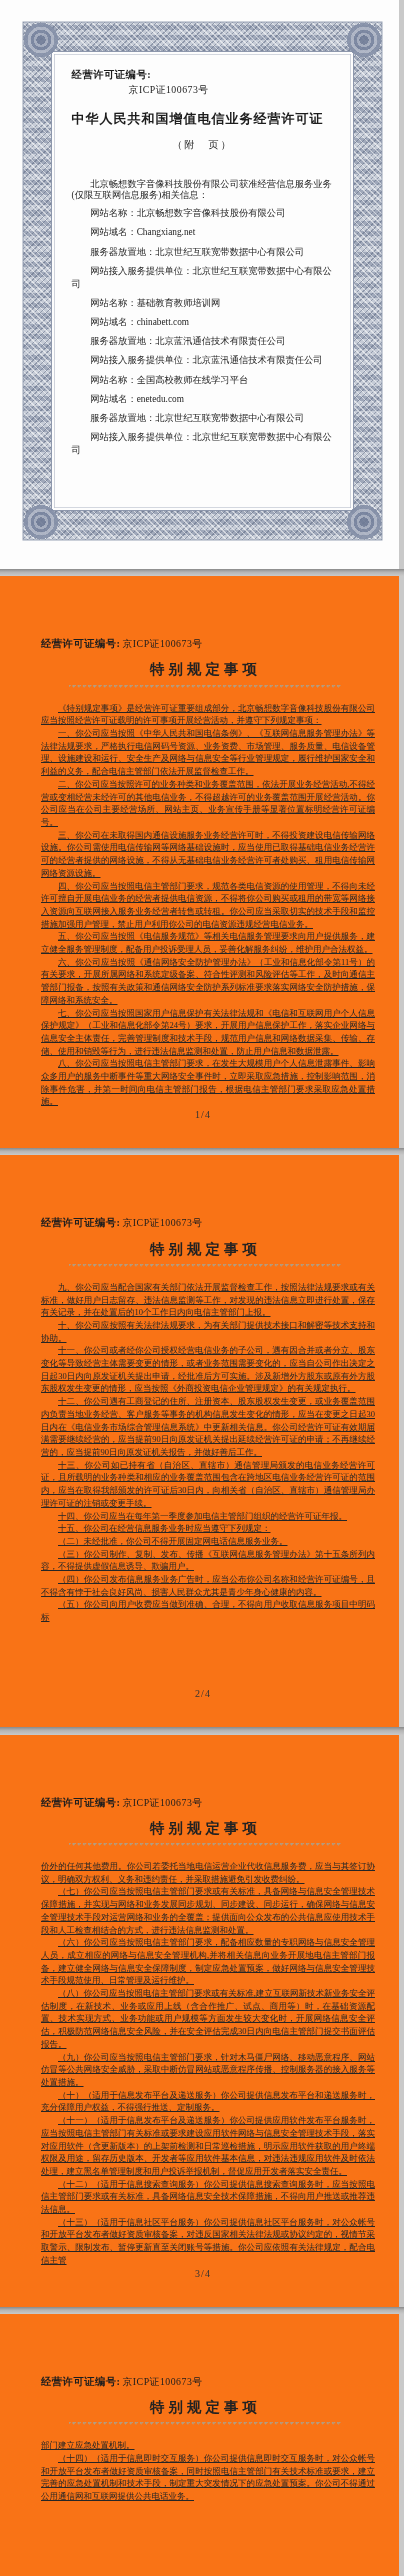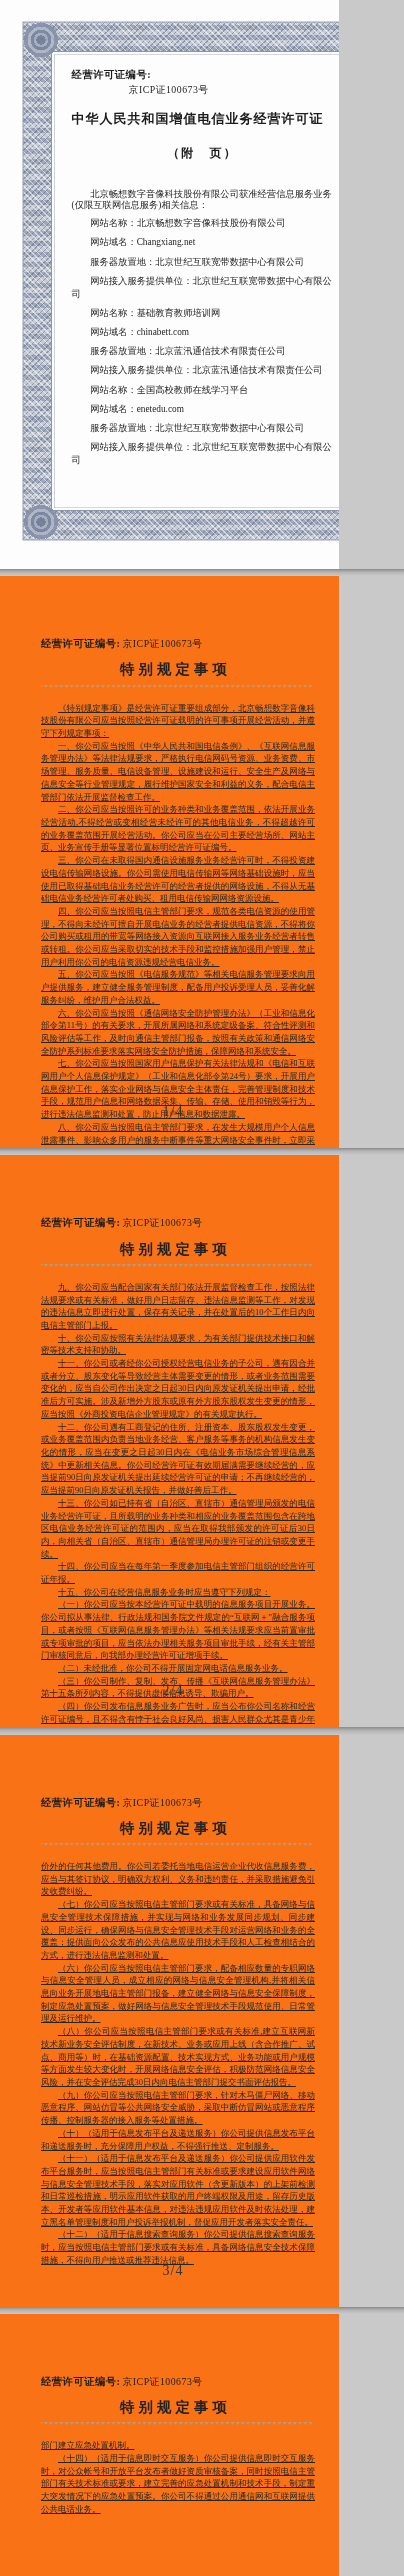--- a/index.html
+++ b/index.html
@@ -4,21 +4,21 @@
 <style>
   html,body{margin:0;padding:0;}
   body{
     background:#c9c9c9;
     font-family:"Liberation Serif","DejaVu Serif",serif;
     color:#1d1d1d;
     -webkit-font-smoothing:antialiased;
   }
   .doc{width:405px;margin:0 auto;}
 
-  .page{position:relative;width:339px;overflow:hidden;}
+  .page{position:relative;width:399px;overflow:hidden;}
   .page-sep{height:7.2px;background:linear-gradient(180deg,#8a8a8a 0,#b5b5b5 45%,#c9c9c9 100%);}
 
   
   .page-cert{height:569px;background:#fdfdfd;}
   .cert-frame{
     position:absolute;left:23px;top:22px;width:359px;height:518px;
     box-sizing:border-box;padding:29px 28px;
     background-color:#b0b8c7;
     background-image:
       repeating-linear-gradient(45deg, rgba(255,255,255,.55) 0 1px, rgba(255,255,255,0) 1px 4.1px),
@@ -43,21 +43,21 @@
     border:1px solid #8d97ac;
     box-shadow:inset 0 0 0 2.1px #fdfdfd, inset 0 0 0 2.6px #a9b1c2;
     padding:15.5px 19.6px;
   }
   .cert-license{font-size:10.3px;font-weight:bold;letter-spacing:0.5px;}
   .cert-license-value{font-size:9.8px;margin:2.1px 0 0 57px;letter-spacing:0.5px;}
   .cert-title{
     margin:13.4px 0 0 0;text-align:left;
     font-size:13px;font-weight:bold;letter-spacing:1px;
   }
-  .cert-subtitle{margin-top:17px;text-align:center;font-size:12px;font-weight:bold;letter-spacing:2.1px;}
+  .cert-subtitle{margin-top:10px;text-align:center;font-size:10px;font-weight:normal;letter-spacing:2.1px;}
   .cert-intro{margin:27px 0 0 0;font-size:9.3px;line-height:11px;text-indent:2em;}
   .cert-lines{margin-top:2.1px;}
   .cert-lines p{margin:6.2px 0 0 0;font-size:9.3px;line-height:13px;text-indent:2em;}
 
   
   .page-sp{height:572px;background:#f97316;}
   .page-sp.last{height:562px;}
   .sp-header{padding:61px 29px 0 41px;}
   .sp-license-label{font-size:10.3px;font-weight:bold;letter-spacing:0.5px;}
   .sp-license-value{font-size:9.8px;letter-spacing:0.5px;}
@@ -74,21 +74,21 @@
   }
   .sp-body{
     margin:13.4px 24px 0 41px;
     font-size:8.5px;line-height:12.7px;
     text-align:justify;color:#262626;
   }
   .sp-body p{margin:0;text-indent:2em;text-decoration:underline;}
   .sp-body p.noindent{text-indent:0;}
   .page-num{
     position:absolute;bottom:28px;left:7px;right:0;
-    text-align:center;font-size:14px;color:#333;letter-spacing:1px;
+    text-align:center;font-size:10px;color:#333;letter-spacing:1px;
   }
 </style>
 </head>
 <body>
 
 <div class="doc">
 
   <section class="page page-cert">
     <div class="cert-frame">
       <div class="cert-corner tl"></div>
@@ -156,21 +156,20 @@
       <div class="zigzag"></div>
     </div>
     <div class="sp-body">
         <p>九、你公司应当配合国家有关部门依法开展监督检查工作，按照法律法规要求或有关标准，做好用户日志留存、违法信息监测等工作，对发现的违法信息立即进行处置，保存有关记录，并在处置后的10个工作日内向电信主管部门上报。</p>
         <p>十、你公司应按照有关法律法规要求，为有关部门提供技术接口和解密等技术支持和协助。</p>
         <p>十一、你公司或者经你公司授权经营电信业务的子公司，遇有因合并或者分立、股东变化等导致经营主体需要变更的情形，或者业务范围需要变化的，应当自公司作出决定之日起30日内向原发证机关提出申请，经批准后方可实施。涉及新增外方股东或原有外方股东股权发生变更的情形，应当按照《外商投资电信企业管理规定》的有关规定执行。</p>
         <p>十二、你公司遇有工商登记的住所、注册资本、股东股权发生变更，或业务覆盖范围内负责当地业务经营、客户服务等事务的机构信息发生变化的情形，应当在变更之日起30日内在《电信业务市场综合管理信息系统》中更新相关信息。你公司经营许可证有效期届满需要继续经营的，应当提前90日向原发证机关提出延续经营许可证的申请；不再继续经营的，应当提前90日向原发证机关报告，并做好善后工作。</p>
         <p>十三、你公司如已持有省（自治区、直辖市）通信管理局颁发的电信业务经营许可证，且所载明的业务种类和相应的业务覆盖范围包含在跨地区电信业务经营许可证的范围内，应当在取得我部颁发的许可证后30日内，向相关省（自治区、直辖市）通信管理局办理许可证的注销或变更手续。</p>
         <p>十四、你公司应当在每年第一季度参加电信主管部门组织的经营许可证年报。</p>
         <p>十五、你公司在经营信息服务业务时应当遵守下列规定：</p>
-        <p>（一）你公司应当按本经营许可证中载明的信息服务项目开展业务。你公司拟从事法律、行政法规和国务院文件规定的“互联网＋”融合服务项目，或者按照《互联网信息服务管理办法》等相关法规要求应当前置审批或专项审批的项目，应当依法办理相关服务项目审批手续，经有关主管部门审核同意后，向我部办理经营许可证增项手续。</p>
         <p>（二）未经批准，你公司不得开展固定网电话信息服务业务。</p>
         <p>（三）你公司制作、复制、发布、传播《互联网信息服务管理办法》第十五条所列内容，不得提供虚假信息诱导、欺骗用户。</p>
         <p>（四）你公司发布信息服务业务广告时，应当公布你公司名称和经营许可证编号，且不得含有悖于社会良好风尚、损害人民群众尤其是青少年身心健康的内容。</p>
         <p>（五）你公司向用户收费应当做到准确、合理，不得向用户收取信息服务项目中明码标</p>
       </div>
     <div class="page-num">2/4</div>
   </section>
 
   <div class="page-sep"></div>
 
@@ -185,20 +184,21 @@
     </div>
     <div class="sp-body">
         <p class="noindent">价外的任何其他费用。你公司若委托当地电信运营企业代收信息服务费，应当与其签订协议，明确双方权利、义务和违约责任，并采取措施避免引发收费纠纷。</p>
         <p>（七）你公司应当按照电信主管部门要求或有关标准，具备网络与信息安全管理技术保障措施，并实现与网络和业务发展同步规划、同步建设、同步运行，确保网络与信息安全管理技术手段对运营网络和业务的全覆盖；提供面向公众发布的公共信息应使用技术手段和人工检查相结合的方式，进行违法信息监测和处置。</p>
         <p>（六）你公司应当按照电信主管部门要求，配备相应数量的专职网络与信息安全管理人员，成立相应的网络与信息安全管理机构,并将相关信息向业务开展地电信主管部门报备，建立健全网络与信息安全保障制度，制定应急处置预案，做好网络与信息安全管理技术手段规范使用、日常管理及运行维护。</p>
         <p>（八）你公司应当按照电信主管部门要求或有关标准,建立互联网新技术新业务安全评估制度，在新技术、业务或应用上线（含合作推广、试点、商用等）时，在基础资源配置、技术实现方式、业务功能或用户规模等方面发生较大变化时，开展网络信息安全评估，积极防范网络信息安全风险，并在安全评估完成30日内向电信主管部门提交书面评估报告。</p>
         <p>（九）你公司应当按照电信主管部门要求，针对木马僵尸网络、移动恶意程序、网站仿冒等公共网络安全威胁，采取中断仿冒网站或恶意程序传播、控制服务器的接入服务等处置措施。</p>
         <p>（十）（适用于信息发布平台及递送服务）你公司提供信息发布平台和递送服务时，充分保障用户权益，不得强行推送、定制服务。</p>
         <p>（十一）（适用于信息发布平台及递送服务）你公司提供应用软件发布平台服务时，应当按照电信主管部门有关标准或要求建设应用软件网络与信息安全管理技术手段，落实对应用软件（含更新版本）的上架前检测和日常巡检措施，明示应用软件获取的用户终端权限及用途，留存历史版本、开发者等应用软件基本信息，对违法违规应用软件及时依法处理，建立黑名单管理制度和用户投诉举报机制，督促应用开发者落实安全责任。</p>
         <p>（十二）（适用于信息搜索查询服务）你公司提供信息搜索查询服务时，应当按照电信主管部门要求或有关标准，具备网络信息安全技术保障措施，不得向用户推送或推荐违法信息。</p>
+        <p>（十三）（适用于信息社区平台服务）你公司提供信息社区平台服务时，对公众帐号和开放平台发布者做好资质审核备案，对违反国家相关法律法规或协议约定的，视情节采取警示、限制发布、暂停更新直至关闭账号等措施。你公司应依照有关法律规定，配合电信主管</p>
       </div>
     <div class="page-num">3/4</div>
   </section>
 
   <div class="page-sep"></div>
 
   <section class="page page-sp last">
     <div class="sp-header">
       <div>
         <span class="sp-license-label">经营许可证编号:</span>

